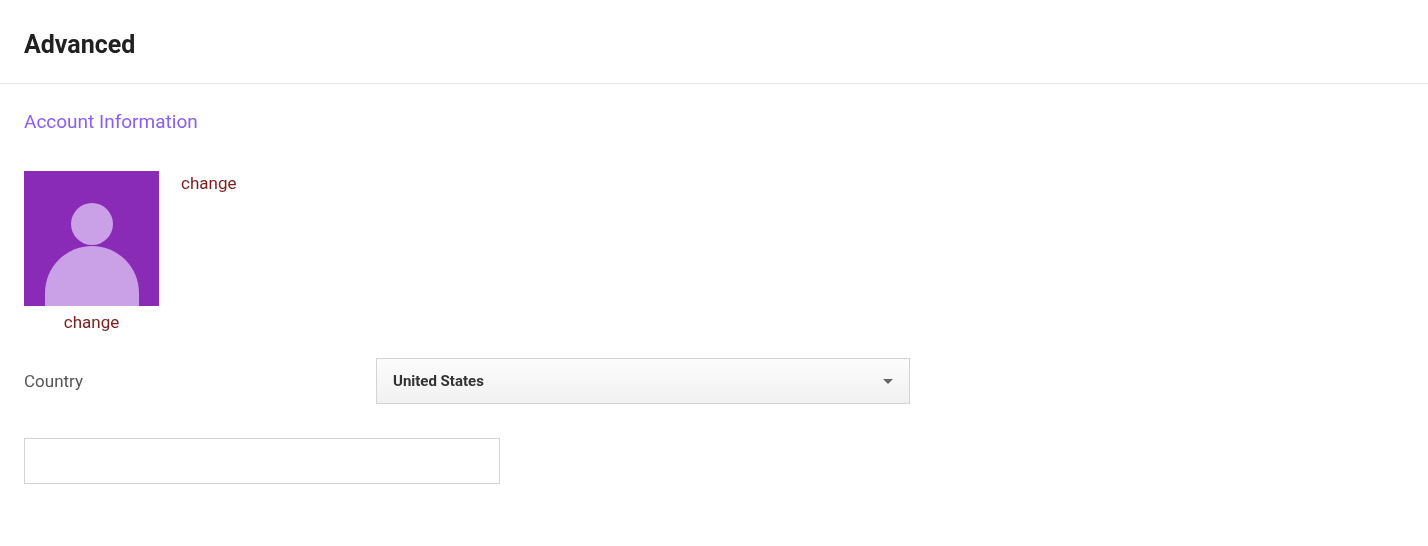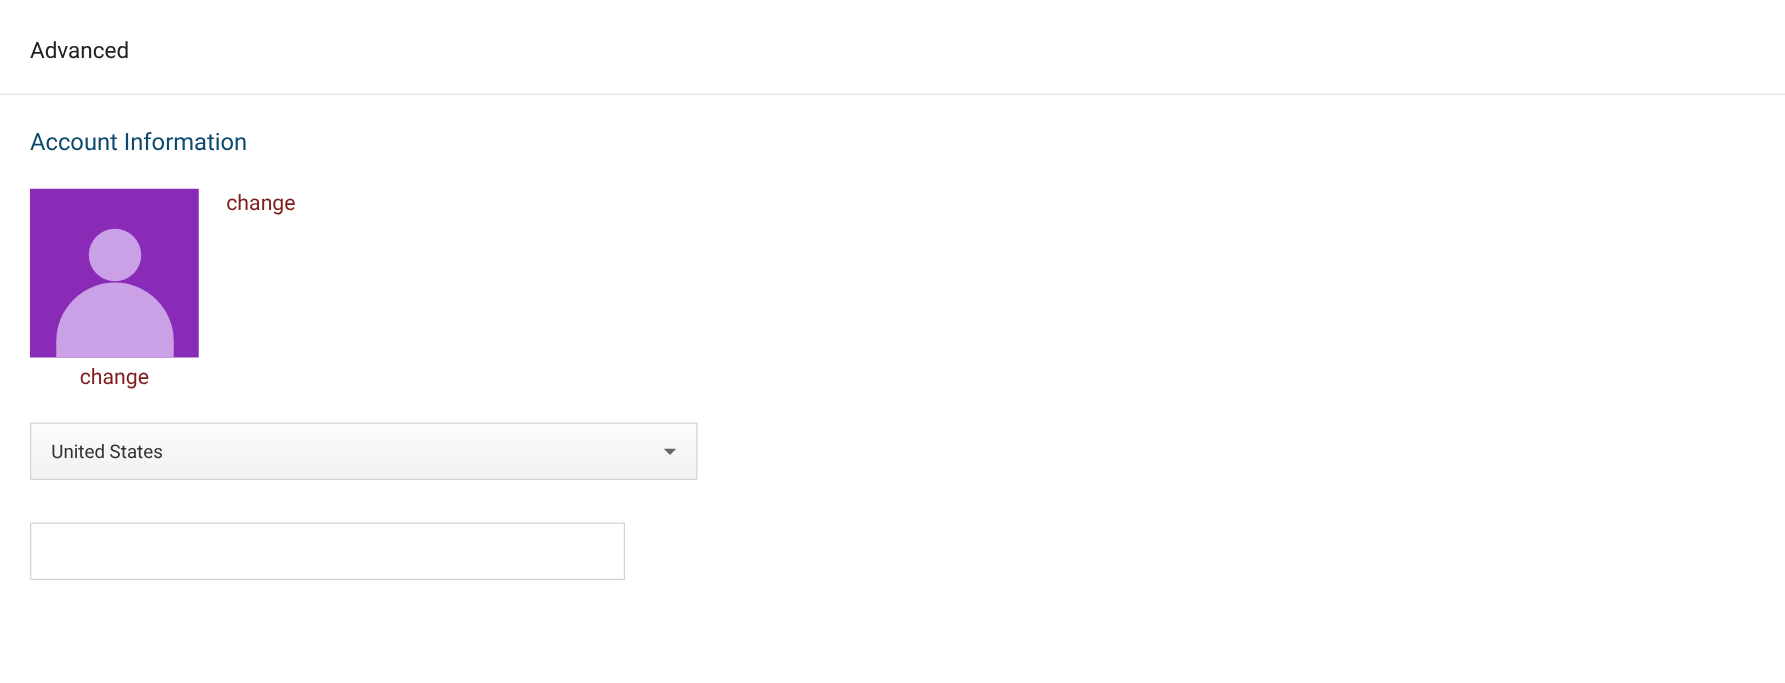--- a/index.html
+++ b/index.html
@@ -6,38 +6,38 @@
       margin: 0;
       padding: 0;
       box-sizing: border-box;
     }
     body {
       font-family: Roboto, Arial, sans-serif;
       background: #fff;
       width: 1428px;
     }
     .page-title {
-      font-size: 18px;
+      font-size: 25px;
       color: #212121;
-      font-weight: 400;
+      font-weight: 700;
       padding: 30px 0 24px 24px;
     }
     .divider {
       border: none;
       border-top: 1px solid #e5e5e5;
       width: 100%;
     }
     .section {
       padding: 26px 0 0 24px;
     }
     .section-title {
       font-size: 19px;
-      color: #0c4a6e;
+      color: #8b5cf6;
       font-weight: 400;
-      margin-bottom: 26px;
+      margin-bottom: 38px;
     }
     .avatar-row {
       display: flex;
       align-items: flex-start;
       gap: 22px;
     }
     .avatar-block {
       display: flex;
       flex-direction: column;
       align-items: center;
@@ -100,21 +100,21 @@
       background: linear-gradient(#fcfcfc, #f1f1f1);
       display: flex;
       align-items: center;
       justify-content: space-between;
       padding: 0 16px;
       cursor: pointer;
     }
     .dropdown-value {
       font-size: 15px;
       color: #333;
-      font-weight: 400;
+      font-weight: 700;
     }
     .dropdown-caret {
       width: 0;
       height: 0;
       border-left: 5px solid transparent;
       border-right: 5px solid transparent;
       border-top: 5px solid #666;
     }
     .text-input {
       width: 476px;
@@ -141,20 +141,21 @@
       <div class="avatar-box">
         <div class="avatar-head"></div>
         <div class="avatar-body"></div>
       </div>
       <a class="link avatar-change-link">change</a>
     </div>
     <a class="link top-change-link">change</a>
   </div>
 
   <div class="form-row">
+    <div class="form-label">Country</div>
     <div class="dropdown">
       <span class="dropdown-value">United States</span>
       <span class="dropdown-caret"></span>
     </div>
   </div>
 
   <div class="form-row second">
     <input type="text" class="text-input" value="" style="">
   </div>
 </div>

